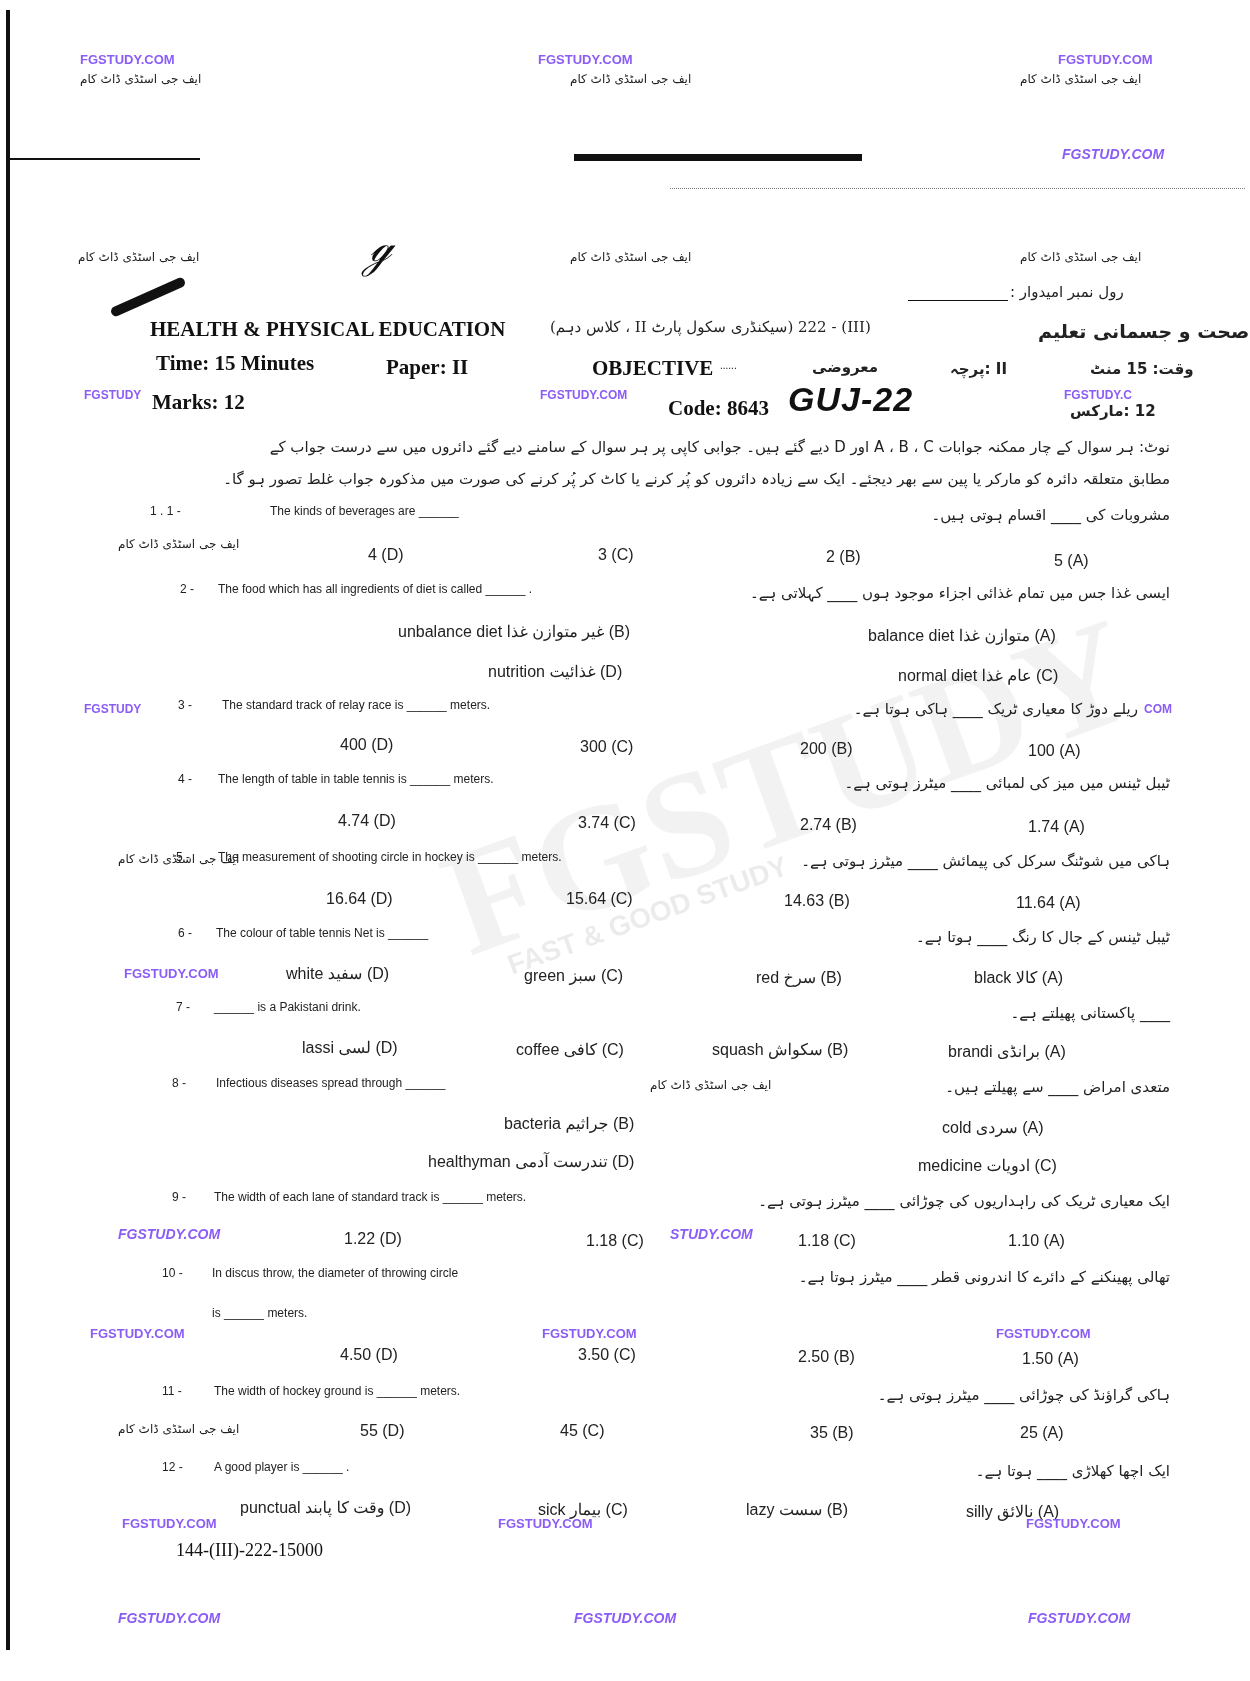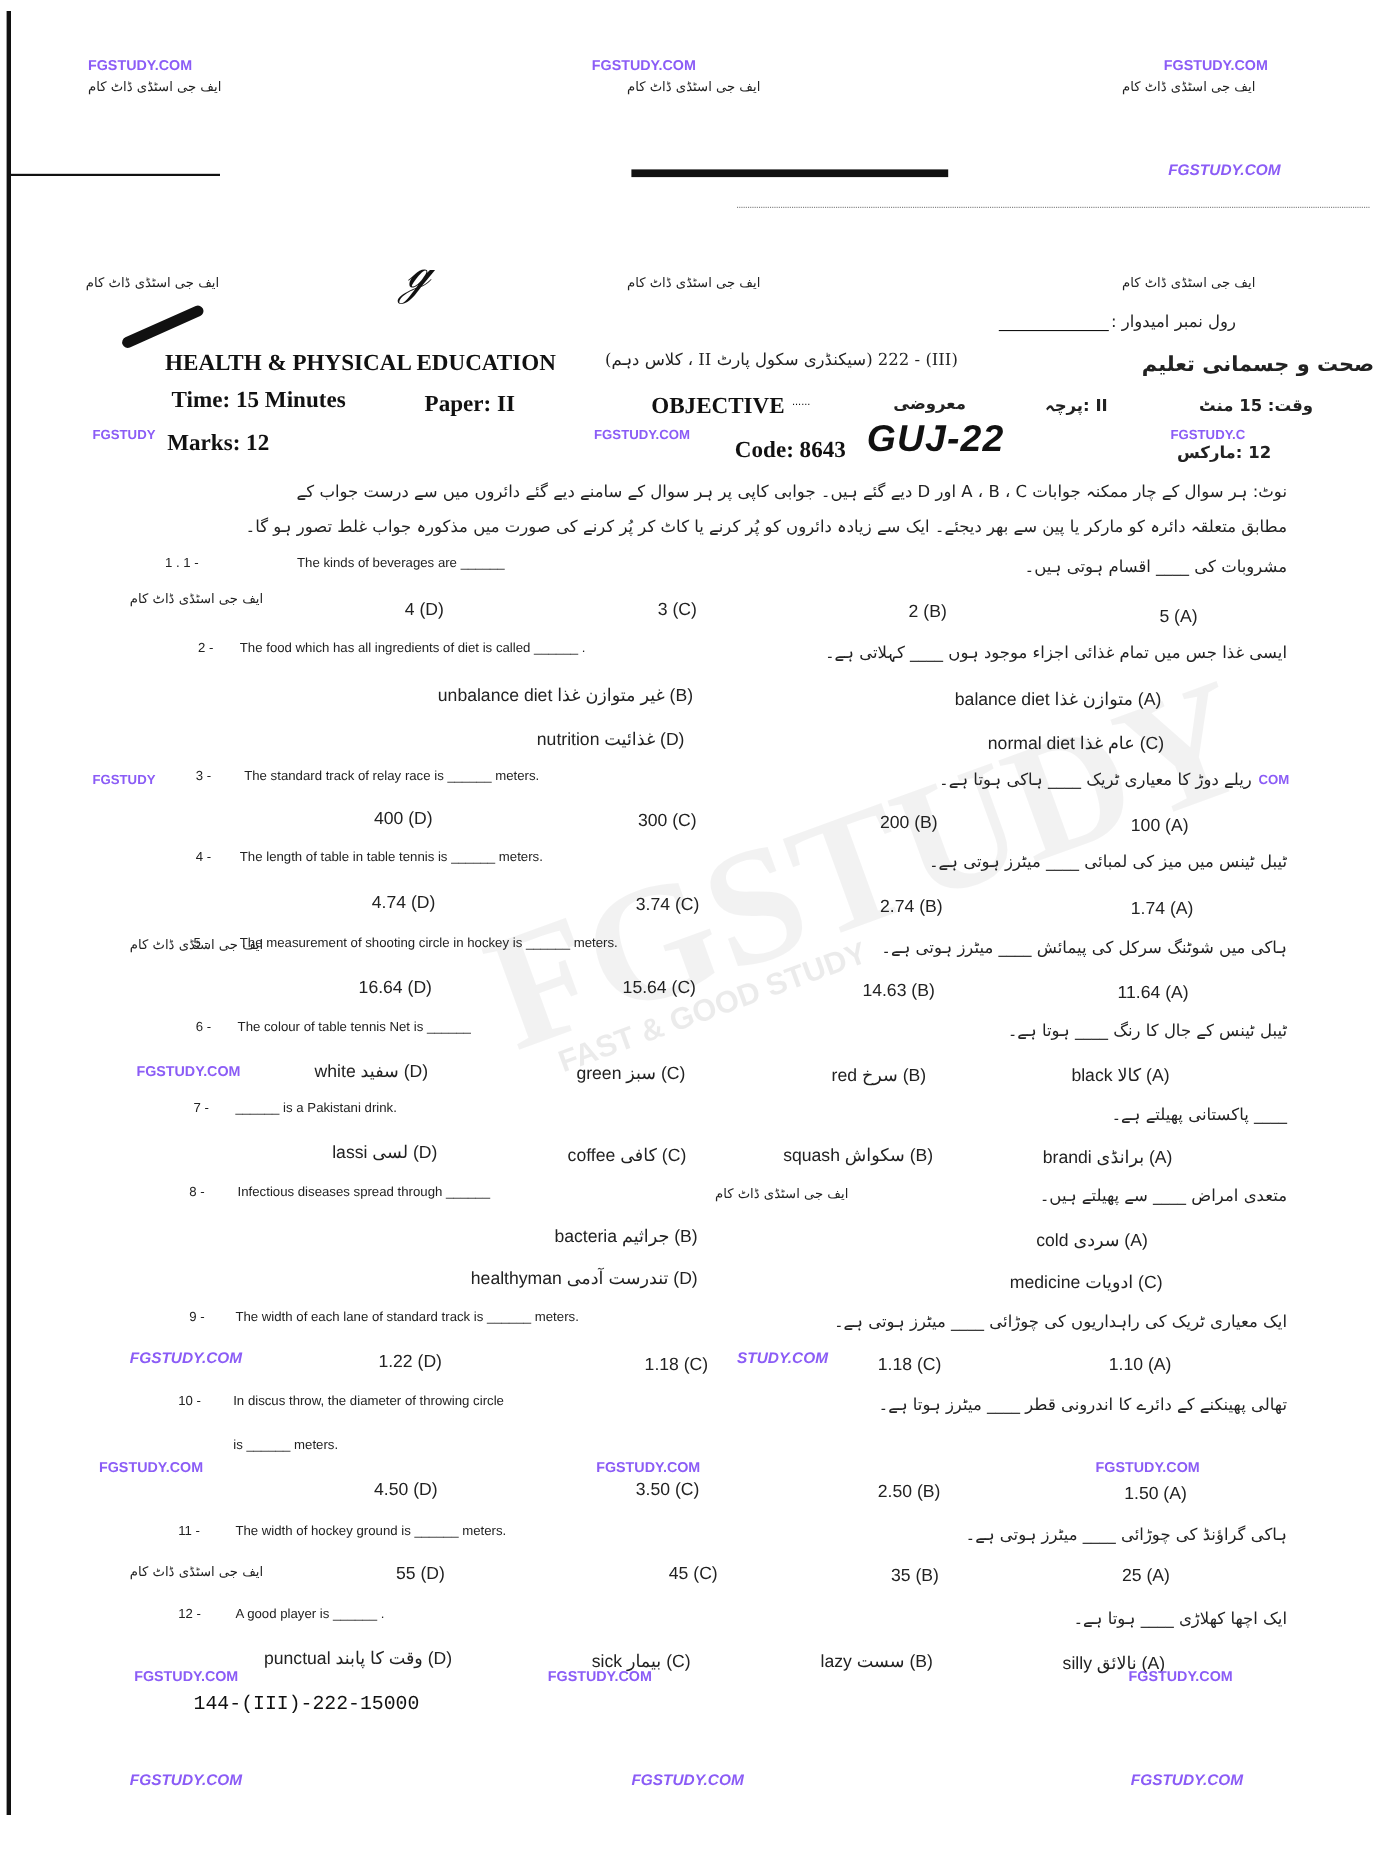--- a/index.html
+++ b/index.html
@@ -162,31 +162,31 @@
 <div class="abs opt" style="left:340px;top:1346px;">4.50  (D)</div>
 <div class="abs opt" style="left:578px;top:1346px;">3.50  (C)</div>
 <div class="abs opt" style="left:798px;top:1348px;">2.50  (B)</div>
 <div class="abs opt" style="left:1022px;top:1350px;">1.50  (A)</div>
 
 <div class="abs q" style="left:162px;top:1384px;">11 -</div>
 <div class="abs q" style="left:214px;top:1384px;">The width of hockey ground is ______ meters.</div>
 <div class="abs urdu-lg" style="right:80px;top:1386px;">ہاکی گراؤنڈ کی چوڑائی ____ میٹرز ہوتی ہے۔</div>
 <div class="abs urdu" style="left:118px;top:1422px;">ایف جی اسٹڈی ڈاٹ کام</div>
 <div class="abs opt" style="left:360px;top:1422px;">55  (D)</div>
-<div class="abs opt" style="left:608px;top:1422px;">45  (C)</div>
+<div class="abs opt" style="left:560px;top:1422px;">45  (C)</div>
 <div class="abs opt" style="left:810px;top:1424px;">35  (B)</div>
 <div class="abs opt" style="left:1020px;top:1424px;">25  (A)</div>
 
 <div class="abs q" style="left:162px;top:1460px;">12 -</div>
 <div class="abs q" style="left:214px;top:1460px;">A good player is ______ .</div>
 <div class="abs urdu-lg" style="right:80px;top:1462px;">ایک اچھا کھلاڑی ____ ہوتا ہے۔</div>
 <div class="abs opt" style="left:240px;top:1498px;">punctual  وقت کا پابند  (D)</div>
 <div class="abs opt" style="left:538px;top:1500px;">sick  بیمار  (C)</div>
 <div class="abs opt" style="left:746px;top:1500px;">lazy  سست  (B)</div>
 <div class="abs opt" style="left:966px;top:1502px;">silly  نالائق  (A)</div>
 <div class="abs wm" style="left:122px;top:1516px;">FGSTUDY.COM</div>
 <div class="abs wm" style="left:498px;top:1516px;">FGSTUDY.COM</div>
 <div class="abs wm" style="left:1026px;top:1516px;">FGSTUDY.COM</div>
 
-<div class="abs" style="left:176px;top:1540px;font-family:Liberation Mono, monospace;font-size:18px;">144-(III)-222-15000</div>
+<div class="abs" style="left:176px;top:1540px;font-family:Liberation Serif, serif;font-size:18px;">144-(III)-222-15000</div>
 <div class="abs wm wm-it" style="left:118px;top:1610px;">FGSTUDY.COM</div>
 <div class="abs wm wm-it" style="left:574px;top:1610px;">FGSTUDY.COM</div>
 <div class="abs wm wm-it" style="left:1028px;top:1610px;">FGSTUDY.COM</div>
 
 </body></html>

